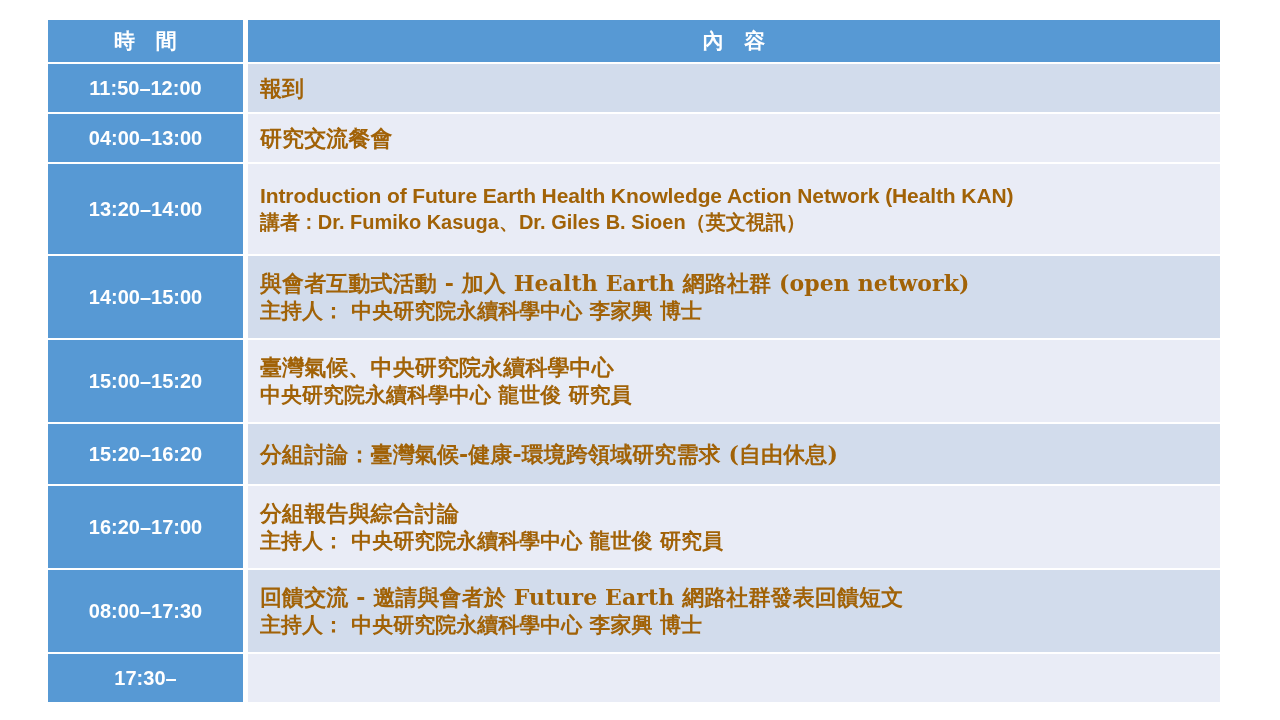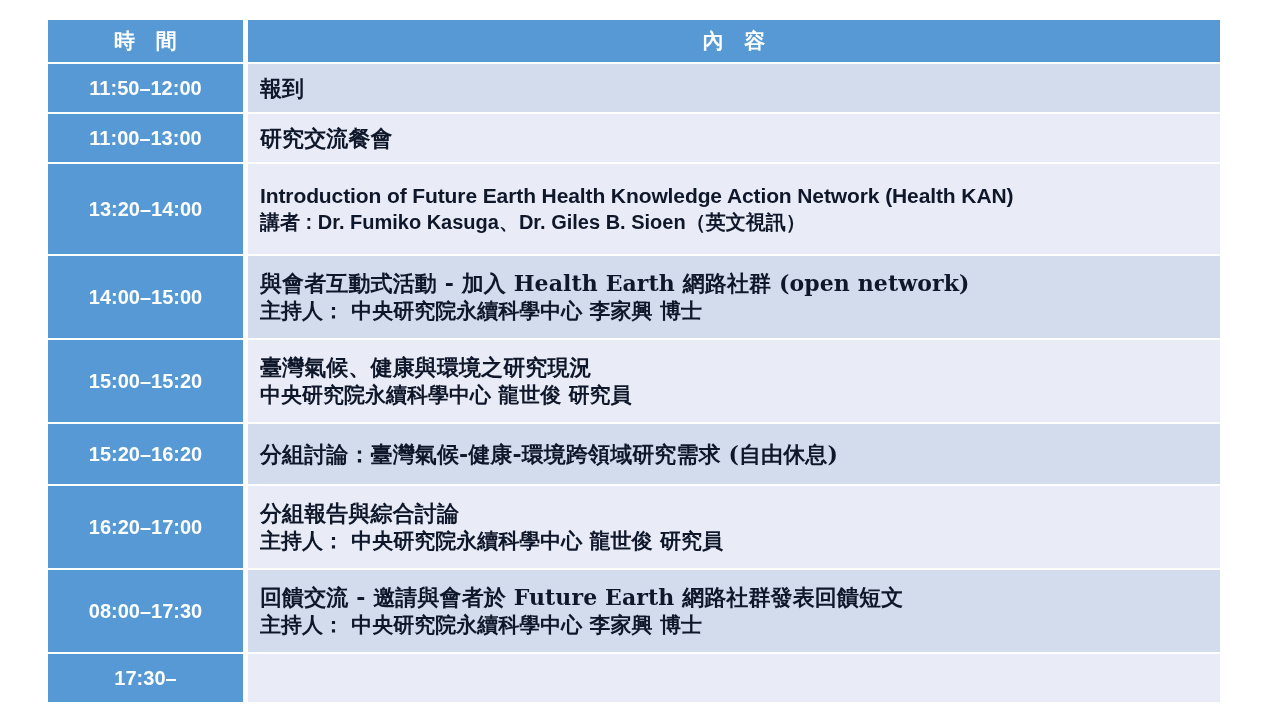--- a/index.html
+++ b/index.html
@@ -68,21 +68,21 @@
     border-right: 5px solid #ffffff;
     padding: 0;
     white-space: nowrap;
   }
 
   
   td.content-cell {
     vertical-align: middle;
     padding: 4px 0 4px 12px;
     border-top: 2px solid #ffffff;
-    color: #0f172a;
+    color: #a16207;
   }
   td.content-cell.shade-a { background: #d2dcec; }
   td.content-cell.shade-b { background: #e9ecf6; }
 
   .line-title {
     font-family: "DejaVu Serif", "Liberation Serif", serif;
     font-weight: bold;
     font-size: 22px;
     line-height: 1.30;
     letter-spacing: 0.005em;
@@ -129,21 +129,21 @@
     <tbody>
 
       <tr>
         <td class="time-cell h-short">11:50–12:00</td>
         <td class="content-cell shade-a h-short">
           <div class="line-title">報到</div>
         </td>
       </tr>
 
       <tr>
-        <td class="time-cell h-short">11:00–13:00</td>
+        <td class="time-cell h-short">04:00–13:00</td>
         <td class="content-cell shade-b h-short">
           <div class="line-title">研究交流餐會</div>
         </td>
       </tr>
 
 
       <tr>
         <td class="time-cell h-xtall">13:20–14:00</td>
         <td class="content-cell shade-b h-xtall">
           <div class="line-title latin">Introduction of Future Earth Health Knowledge Action Network (Health KAN)</div>
@@ -155,21 +155,21 @@
         <td class="time-cell h-tall">14:00–15:00</td>
         <td class="content-cell shade-a h-tall">
           <div class="line-title">與會者互動式活動 - 加入 Health Earth 網路社群 (open network)</div>
           <div class="line-sub">主持人： 中央研究院永續科學中心 李家興 博士</div>
         </td>
       </tr>
 
       <tr>
         <td class="time-cell h-tall">15:00–15:20</td>
         <td class="content-cell shade-b h-tall">
-          <div class="line-title">臺灣氣候、健康與環境之研究現況</div>
+          <div class="line-title">臺灣氣候、中央研究院永續科學中心</div>
           <div class="line-sub">中央研究院永續科學中心 龍世俊 研究員</div>
         </td>
       </tr>
 
       <tr>
         <td class="time-cell h-mid">15:20–16:20</td>
         <td class="content-cell shade-a h-mid">
           <div class="line-title">分組討論：臺灣氣候-健康-環境跨領域研究需求 (自由休息)</div>
         </td>
       </tr>

